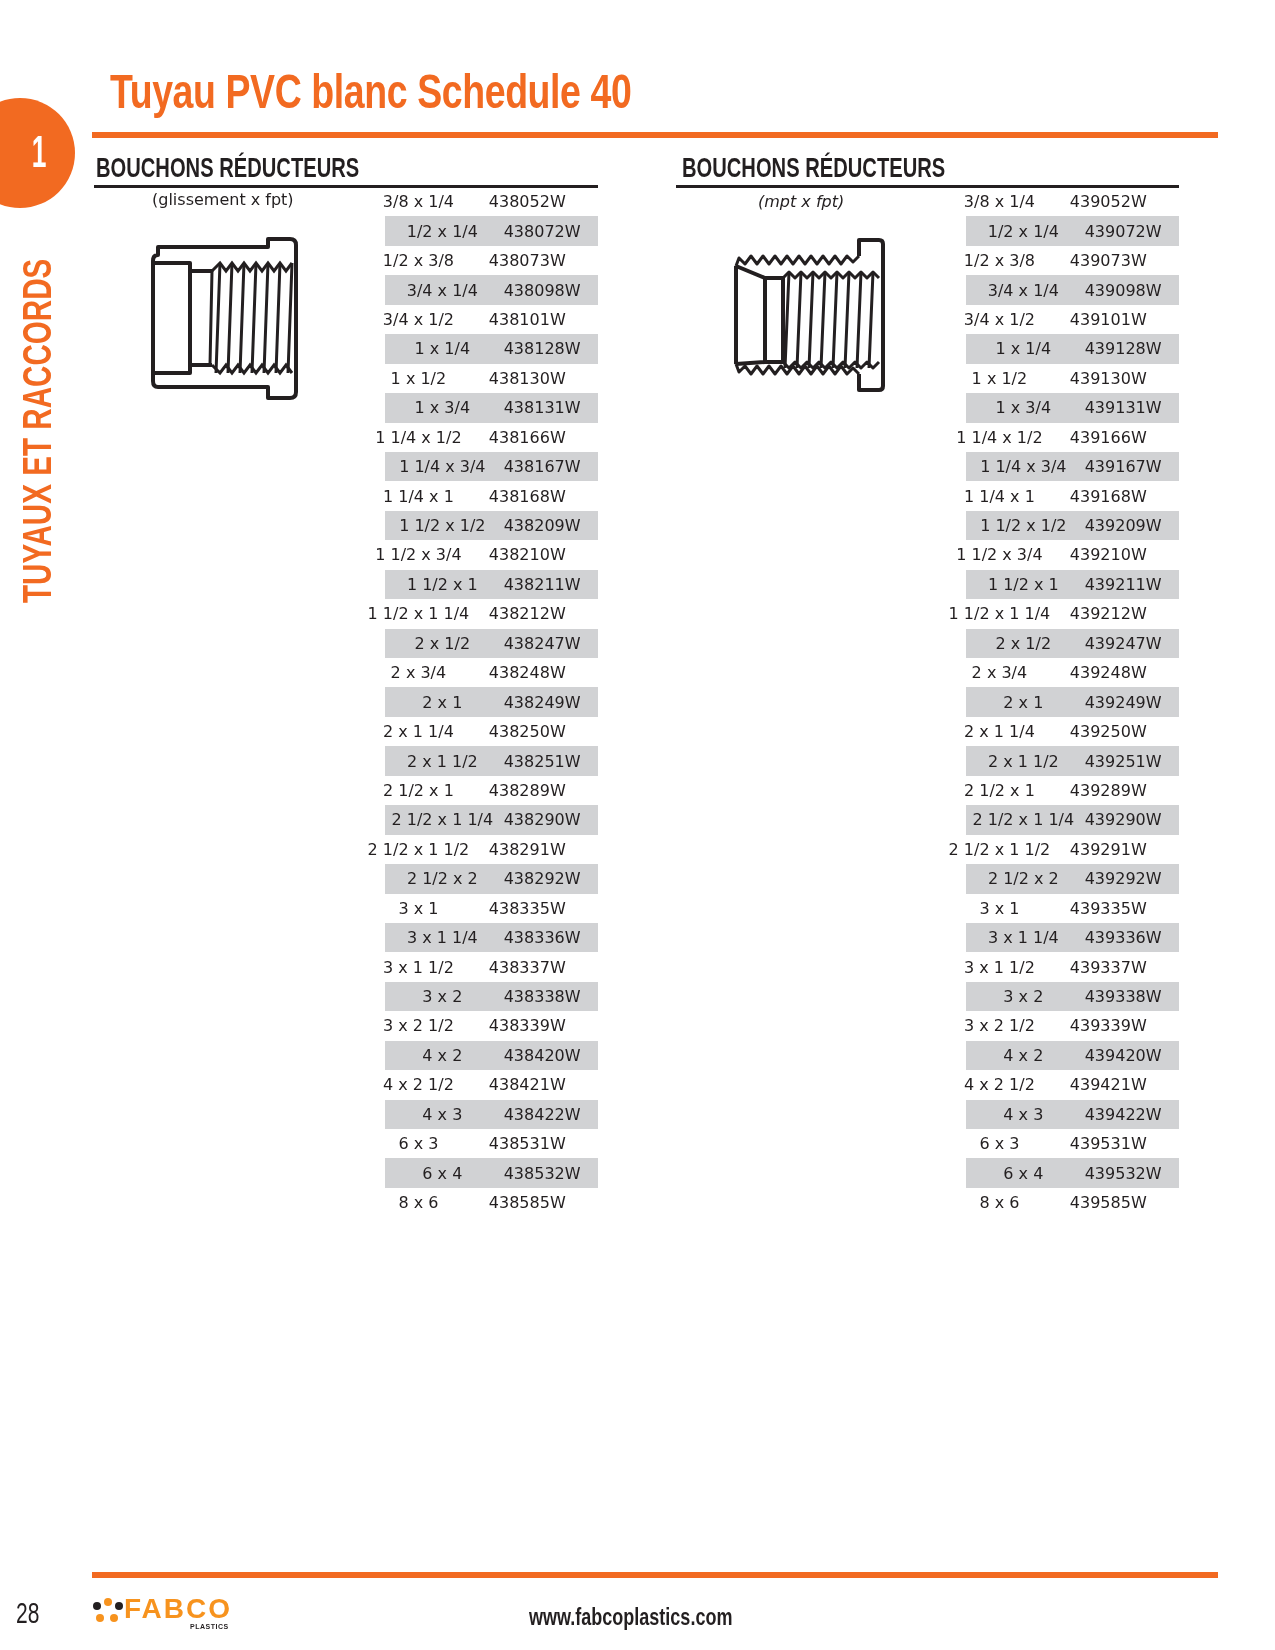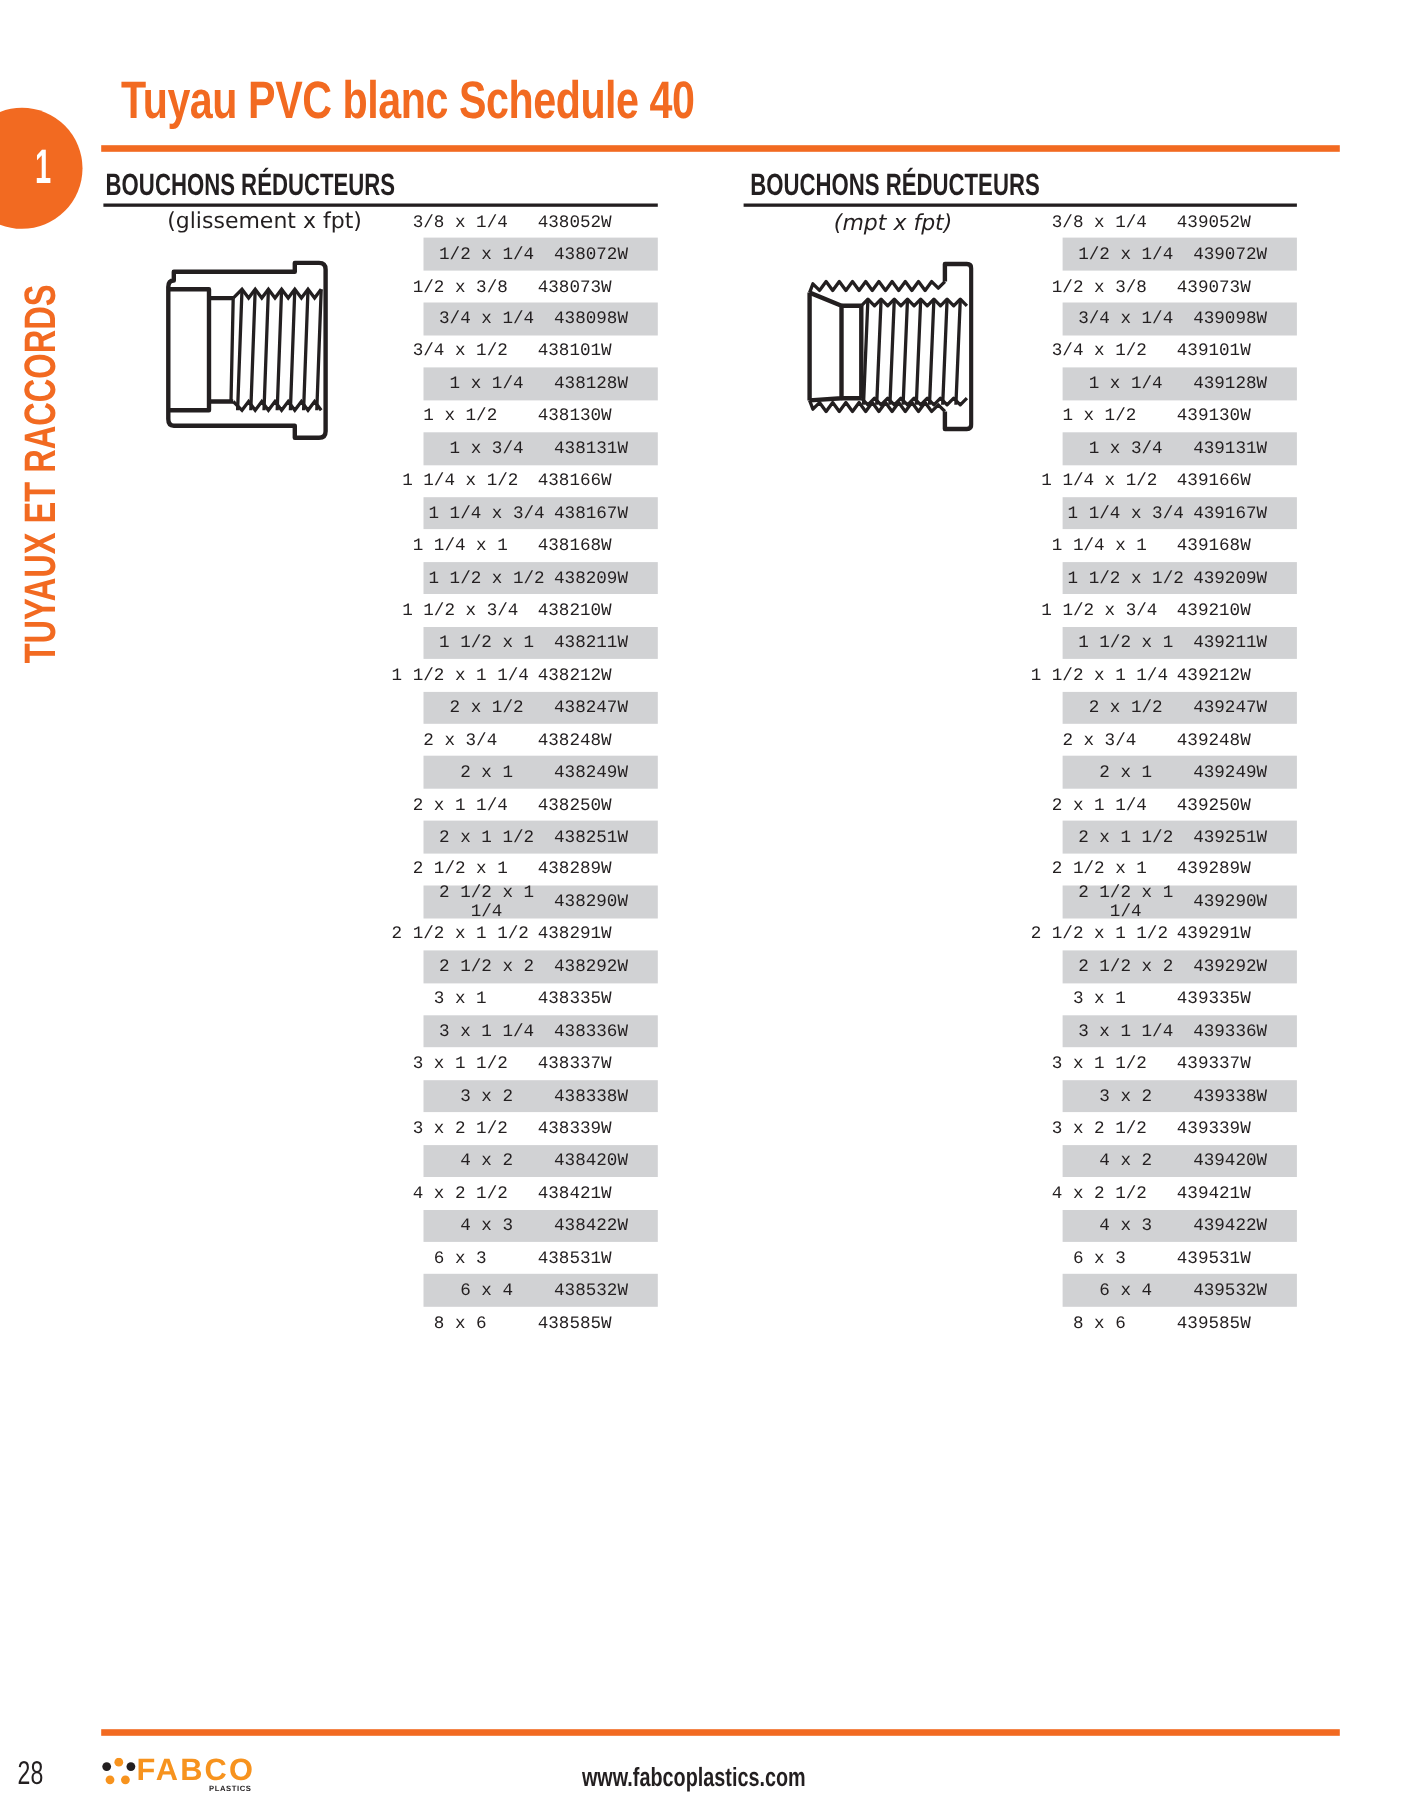--- a/index.html
+++ b/index.html
@@ -16,23 +16,23 @@
   .chapter-num { left:27px; top:128px; width:24px; font-family:"Liberation Sans", sans-serif; font-weight:bold;
     font-size:44px; line-height:48px; color:#ffffff; text-align:center; transform:scaleX(0.6); }
   .chapter-label { left:20px; top:603px; width:380px; height:34px; transform:rotate(-90deg); transform-origin:left top;
     font-family:"Liberation Sans", sans-serif; font-weight:bold; font-size:40px; line-height:34px; color:#f26a21;
     white-space:nowrap; letter-spacing:0px; }
   .chapter-label span { display:inline-block; transform:scaleX(0.74); transform-origin:left center; }
 
   .section-title { font-family:"Liberation Sans", sans-serif; font-weight:bold; font-size:28px; line-height:30px;
     color:#231f20; white-space:nowrap; transform:scaleX(0.72); transform-origin:left top; }
   .section-rule { height:3px; background:#231f20; }
-  .subtitle { font-size:20px; line-height:18px; color:#231f20; white-space:nowrap; }
-
-  .ptable { width:246px;font-family:Liberation Mono, monospace; }
+  .subtitle { font-size:16px; line-height:18px; color:#231f20; white-space:nowrap; }
+
+  .ptable { width:246px; }
   .prow { height:29.45px; display:flex; align-items:center; font-size:16px; color:#231f20; }
   .prow.shaded { background:#d1d2d4;margin-left:33px; }
   .prow .size { width:135px; text-align:center; }
   .prow .code { width:111px; text-align:left; padding-left:4px; }
 
   .footer-rule { left:92px; top:1572px; width:1126px; height:6px; background:#f26a21; }
   .page-num { left:16px; top:1598px; font-family:"Liberation Sans", sans-serif; font-size:30px; line-height:30px;
     color:#231f20; transform:scaleX(0.7); transform-origin:left top; }
   .logo-text { left:124px; top:1594px; font-family:"Liberation Sans", sans-serif; font-weight:bold; font-size:28px;
     line-height:30px; color:#f7931e; letter-spacing:2px; }

